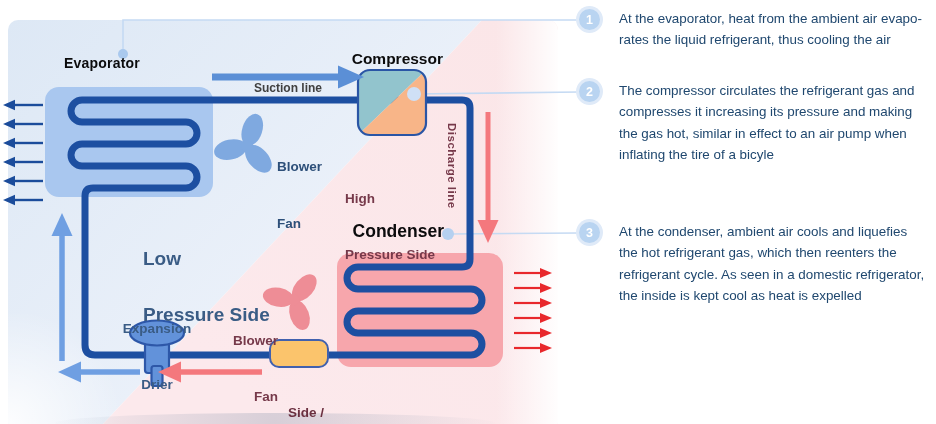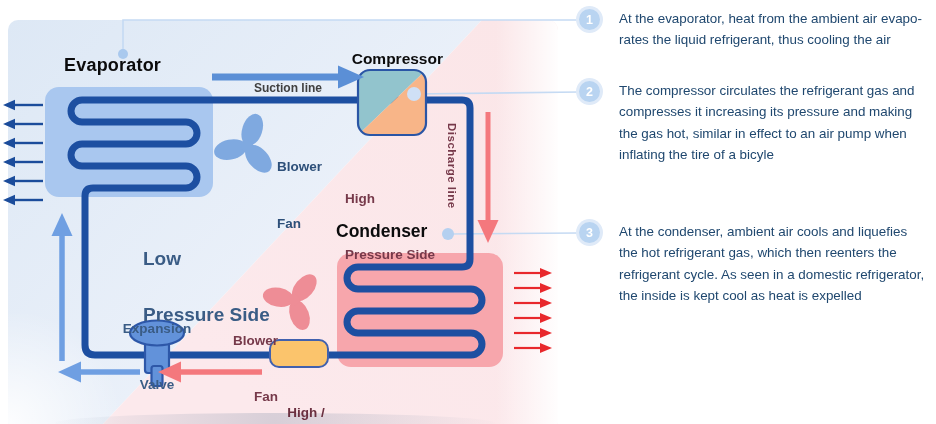--- a/index.html
+++ b/index.html
@@ -2,23 +2,23 @@
 <html><head>
 <meta charset="utf-8">
 <style>
   html,body{margin:0;padding:0;background:#fff;}
   #stage{
     position:relative; width:936px; height:424px; overflow:hidden;
     font-family:"Liberation Sans", sans-serif; background:#fff;
   }
   #diagram-svg{position:absolute; left:0; top:0;}
   .lbl{position:absolute; font-weight:bold; white-space:pre;}
-  #lbl-evaporator{left:64px; top:55px; font-size:18px; color:#0b0b0c; letter-spacing:.2px;}
+  #lbl-evaporator{left:64px; top:55px; font-size:14px; color:#0b0b0c; letter-spacing:.2px;}
   #lbl-compressor{left:345px; top:50px; width:98px; text-align:right; font-size:15.5px; color:#0b0b0c;}
-  #lbl-condenser{left:336px; top:221px; width:108px; text-align:left; font-size:17.5px; color:#0b0b0c;}
+  #lbl-condenser{left:336px; top:221px; width:108px; text-align:right; font-size:17.5px; color:#0b0b0c;}
   #lbl-suction{left:234px; top:81px; width:88px; text-align:right; font-size:12px; color:#404040;}
   #lbl-discharge{left:446px; top:123px; font-size:11.5px; color:#76394a; writing-mode:vertical-rl; letter-spacing:.5px;}
   #lbl-low{left:143px; top:213px; font-size:19px; color:#3a5c85; line-height:18.5px;}
   #lbl-high{left:345px; top:153px; font-size:13.5px; color:#76394a; line-height:18.5px;}
   #lbl-expvalve{left:107px; top:283px; width:100px; text-align:center; font-size:13.5px; color:#3a5c85; line-height:18.5px;}
   #lbl-blower-e{left:277px; top:119px; font-size:13.5px; color:#2d4f79; line-height:19px;}
   #lbl-blower-c{left:196px; top:295px; width:82px; text-align:right; font-size:13.5px; color:#76394a; line-height:18.5px;}
   #lbl-drier{left:268px; top:367px; width:76px; text-align:center; font-size:13.5px; color:#6b3040; line-height:18.5px;}
   .ann{position:absolute; left:619px; width:330px; font-size:13.4px; color:#20486f; line-height:21.4px;}
   .ann div{white-space:pre;}
@@ -180,32 +180,32 @@
   <div class="lbl" id="lbl-low">
     <div>Low</div>
     <div>Pressure Side</div>
   </div>
   <div class="lbl" id="lbl-high">
     <div>High</div>
     <div>Pressure Side</div>
   </div>
   <div class="lbl" id="lbl-expvalve">
     <div>Expansion</div>
-    <div>Valve</div>
+    <div>Drier</div>
   </div>
   <div class="lbl" id="lbl-blower-e">
     <div>Blower</div>
     <div>Fan</div>
   </div>
   <div class="lbl" id="lbl-blower-c">
     <div>Blower</div>
     <div>Fan</div>
   </div>
   <div class="lbl" id="lbl-drier">
-    <div>High /</div>
+    <div>Side /</div>
     
   </div>
 
   <div class="numcircle" id="num-1">1</div>
   <div class="numcircle" id="num-2">2</div>
   <div class="numcircle" id="num-3">3</div>
 
   <div class="ann" id="ann-1">
     <div>At the evaporator, heat from the ambient air evapo-</div>
     <div>rates the liquid refrigerant, thus cooling the air</div>

